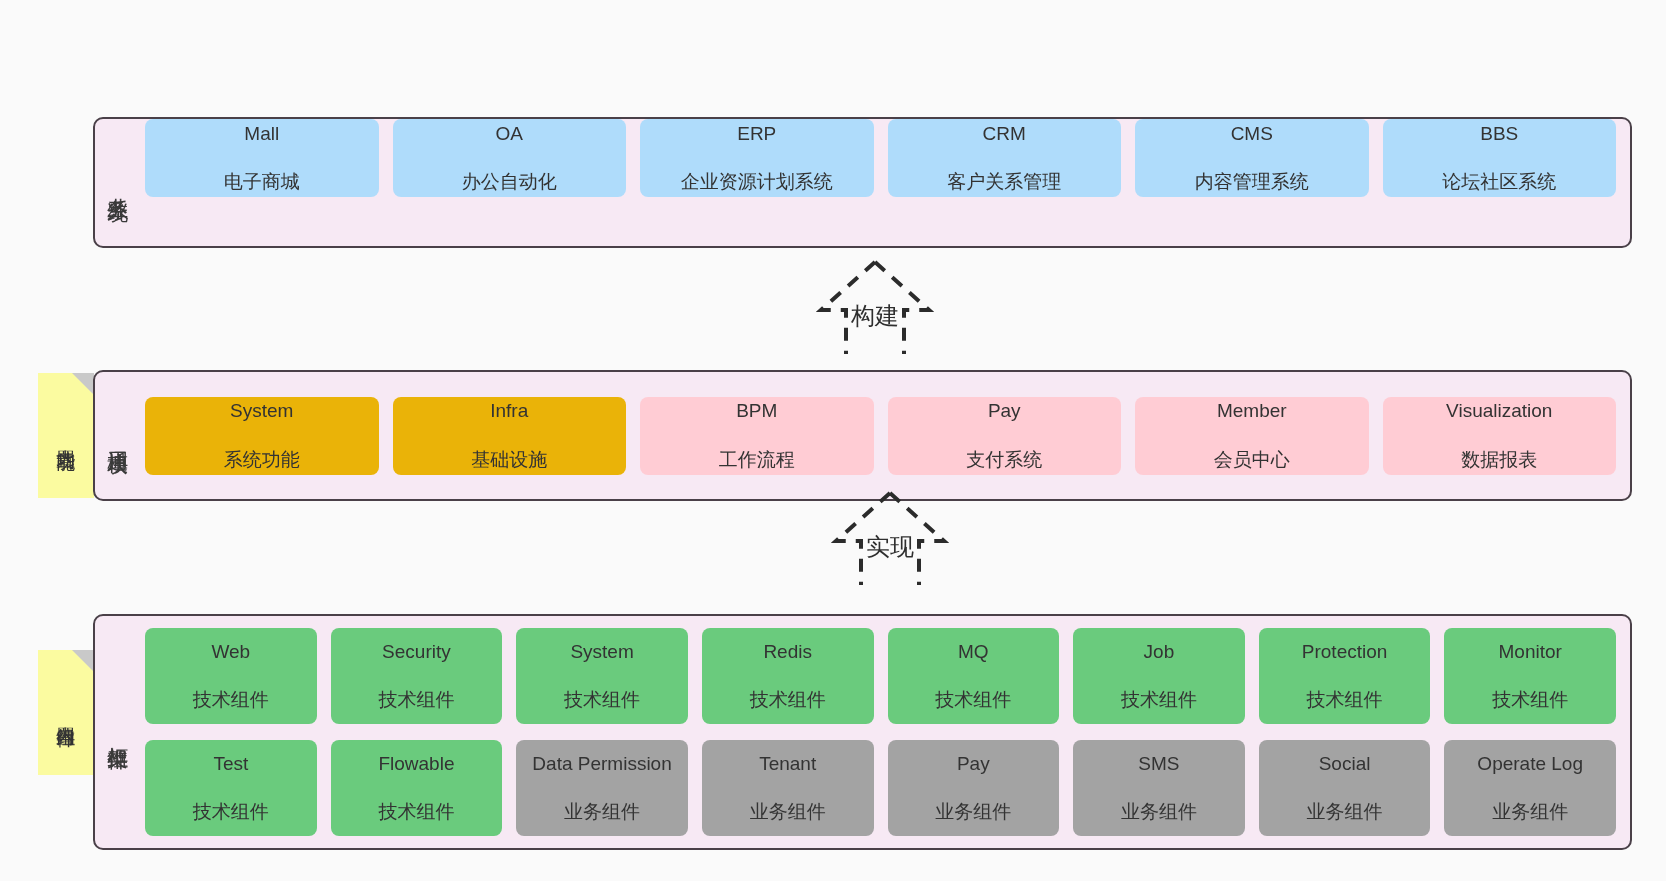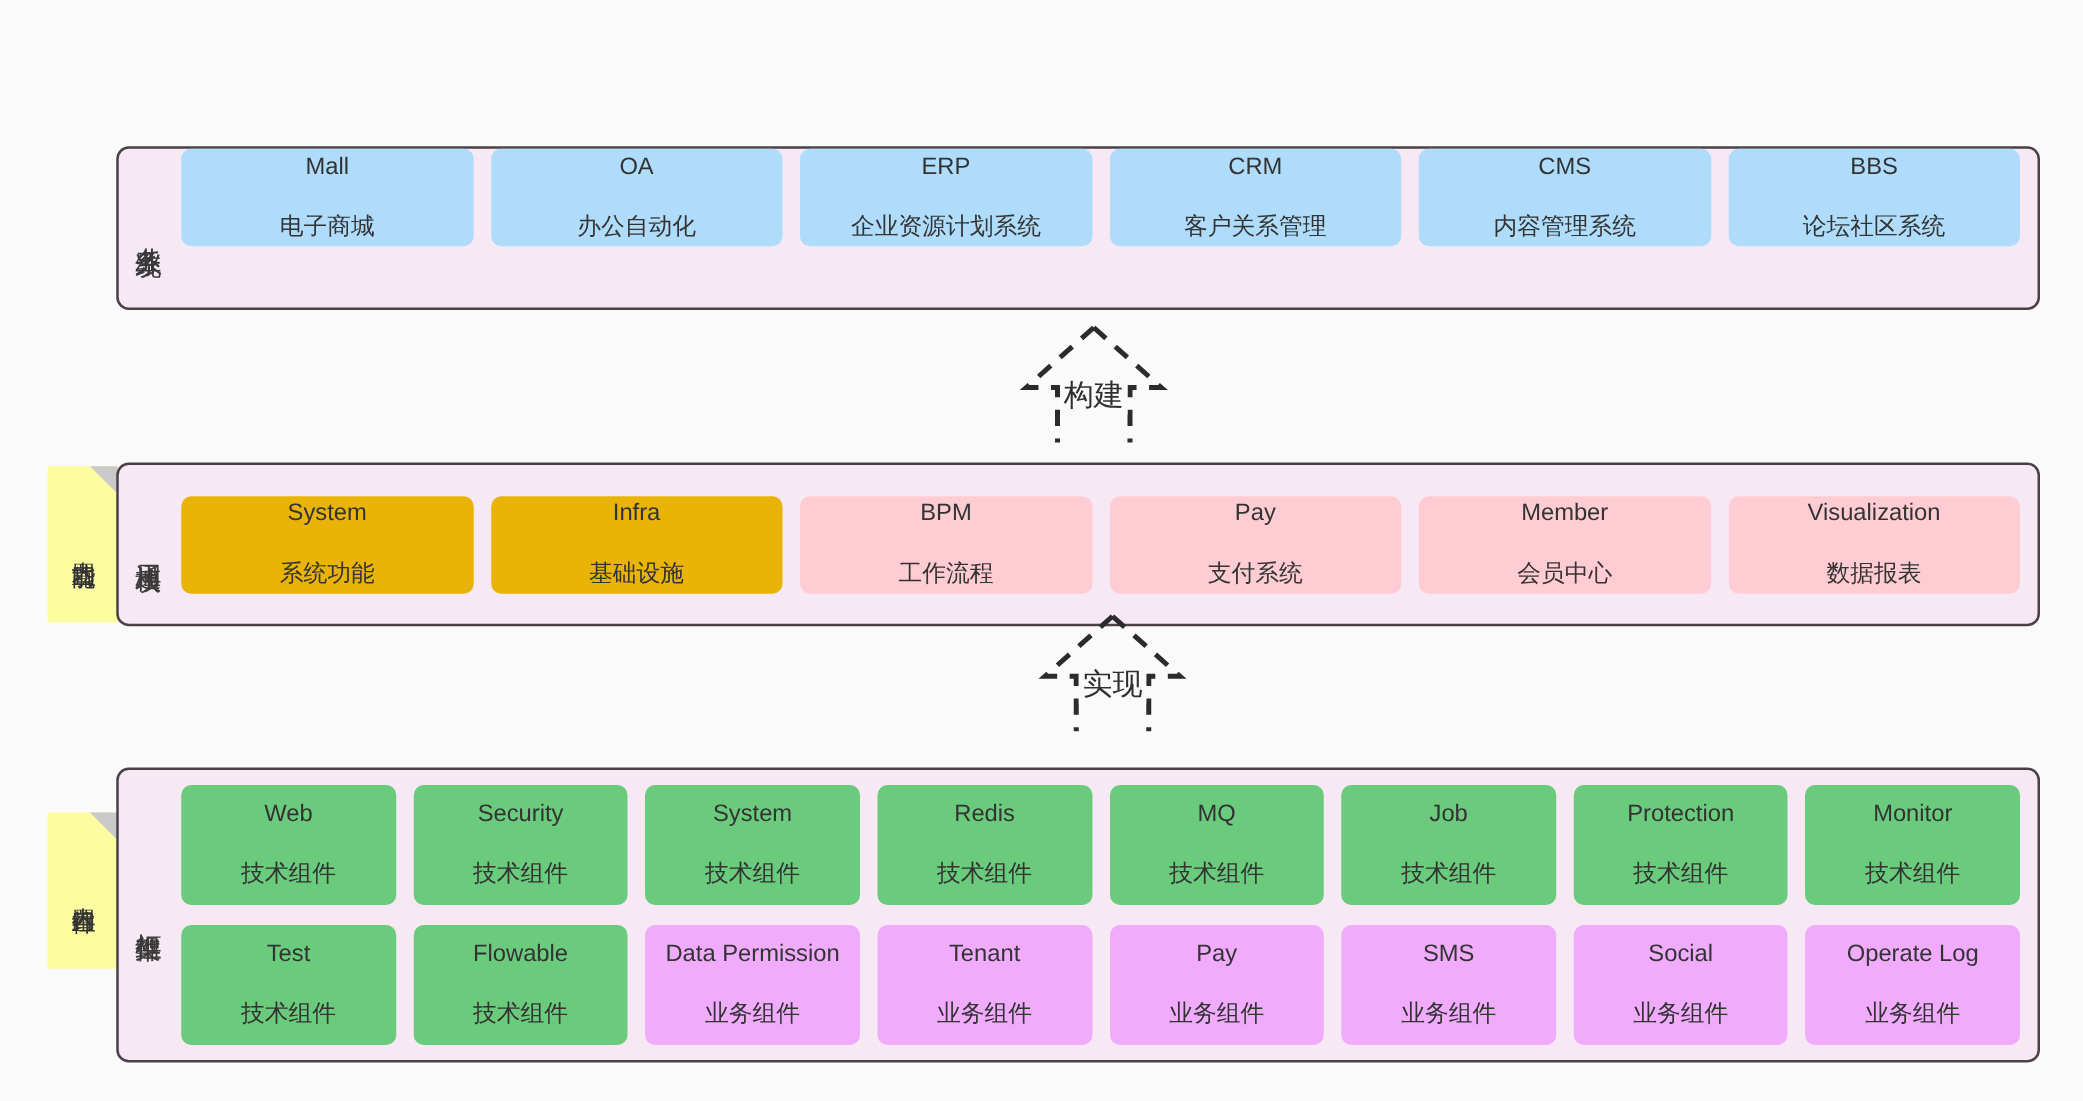--- a/index.html
+++ b/index.html
@@ -68,21 +68,21 @@
     box-sizing: border-box;
   }
   .card .t1 { display: block; }
   .card .t2 { display: block; margin-top: 24px; }
 
   
   .c-blue       { background: #afdcfb; }
   .c-red        { background: #eab308; }
   .c-pink       { background: #ffccd4; }
   .c-green      { background: #6acb7d; }
-  .c-green-lite { background: #f0abfc; align-items: center; }
+  .c-green-lite { background: #a3a3a3; align-items: center; }
 
   
   #panel-business { left: 93px;  top: 117px; width: 1539px; height: 131px; }
   #panel-business .panel-body { height: 78px; flex: 1 1 auto; justify-content: flex-end; }
   #panel-business .row { height: 78px; }
 
   #panel-common   { left: 93px;  top: 370px; width: 1539px; height: 131px; }
   #panel-common .row { height: 78px; }
 
   #panel-framework{ left: 93px;  top: 614px; width: 1539px; height: 236px; }

